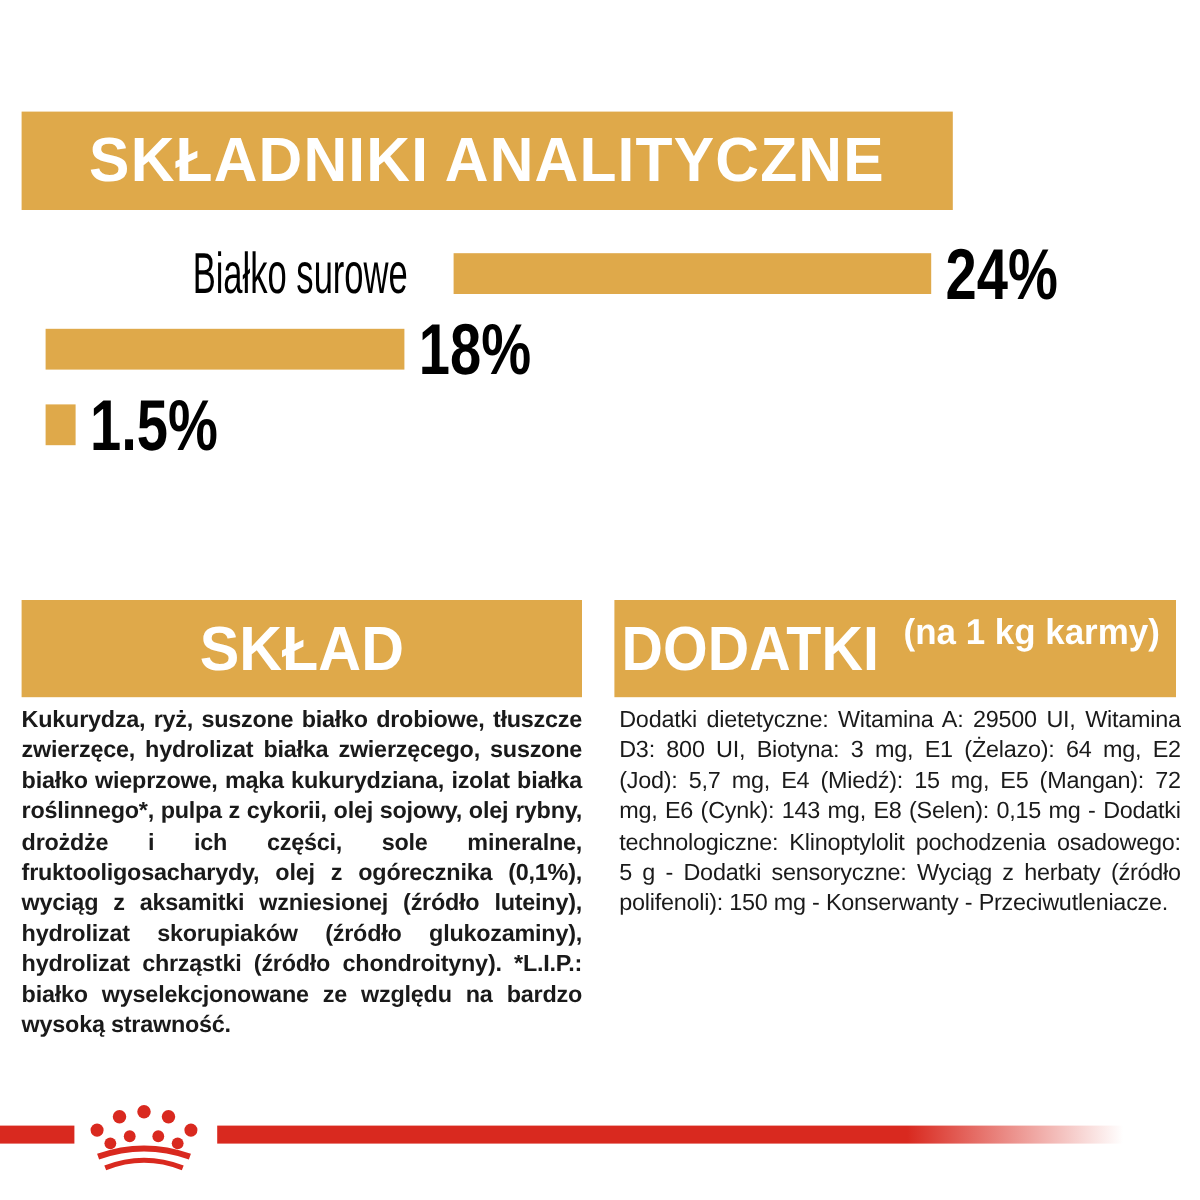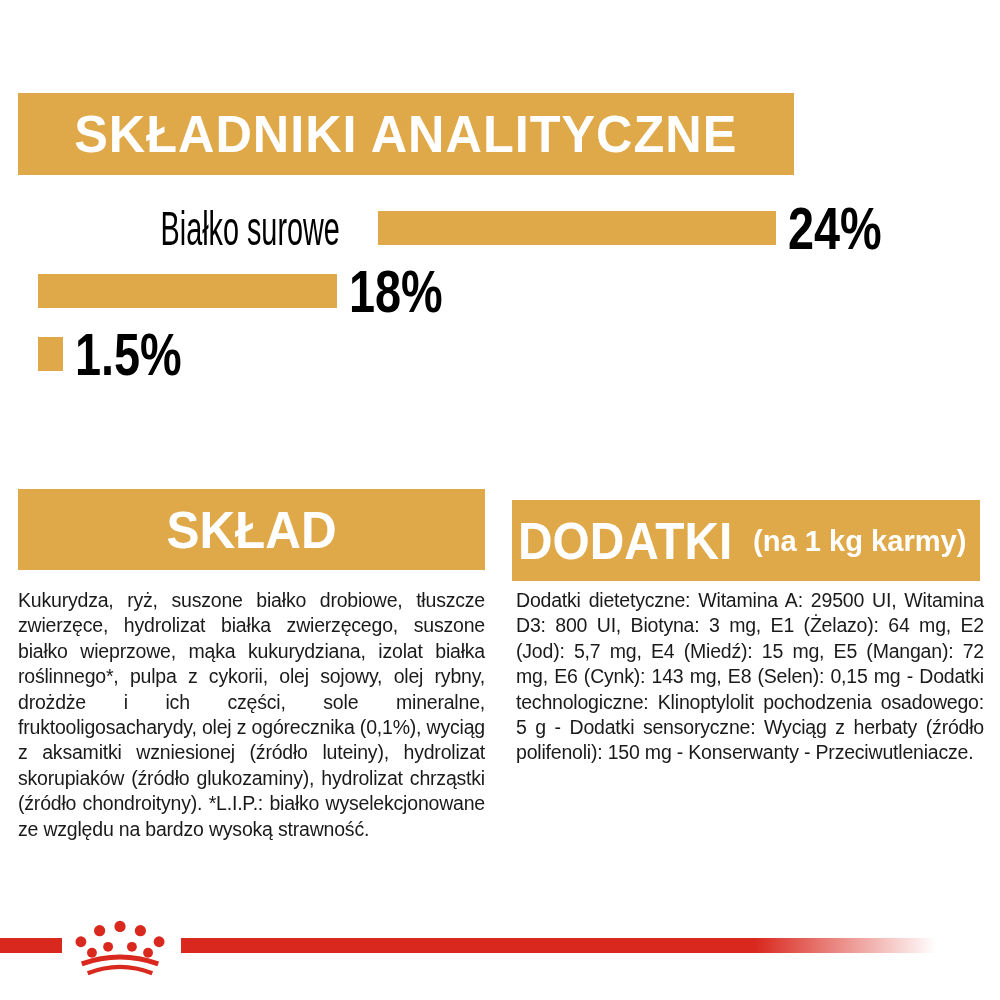--- a/index.html
+++ b/index.html
@@ -48,47 +48,47 @@
   }
   .chart-bar{
     height:34px;background:var(--gold);margin-left:38px;
   }
   .chart-value{
     font-weight:bold;font-size:60px;color:#000;margin-left:12px;
     transform:scaleX(0.78);transform-origin:0 50%;white-space:nowrap;
   }
   
   .banner-sklad{
-    left:18px;top:489px;width:467px;height:81px;
+    left:18px;top:500px;width:467px;height:81px;
   }
   .banner-sklad .banner-text{
     font-size:52px;font-weight:bold;transform:scaleX(0.95);white-space:nowrap;
   }
   .banner-dodatki{
     left:512px;top:500px;width:468px;height:81px;
     justify-content:flex-start;padding:0;
   }
   .banner-dodatki .inner{
-    display:flex;align-items:center;padding-left:6px;white-space:nowrap;
+    display:flex;align-items:flex-start;padding-left:6px;white-space:nowrap;
   }
   .banner-dodatki .big{
     font-size:52px;font-weight:bold;transform:scaleX(0.92);transform-origin:0 50%;
     display:inline-block;
   }
   .banner-dodatki .small{
     font-size:30px;font-weight:bold;margin-left:2px;display:inline-block;
     transform:scaleX(0.97);transform-origin:0 50%;
   }
   .body-text{
     position:absolute;top:588px;
     font-size:19.5px;line-height:25.4px;
     text-align:justify;color:var(--ink);
     letter-spacing:-0.2px;
   }
-  .body-left{left:18px;width:467px;}
+  .body-left{left:18px;width:467px;font-weight:bold;}
   .body-right{left:492px;width:468px;margin-left:24px;}
   
   .stripe-left{
     position:absolute;left:0;top:938px;width:62px;height:15px;
     background:var(--red);
   }
   .stripe-right{
     position:absolute;left:181px;top:938px;width:819px;height:15px;
     background:linear-gradient(to right,
       var(--red) 0px, var(--red) 575px,

